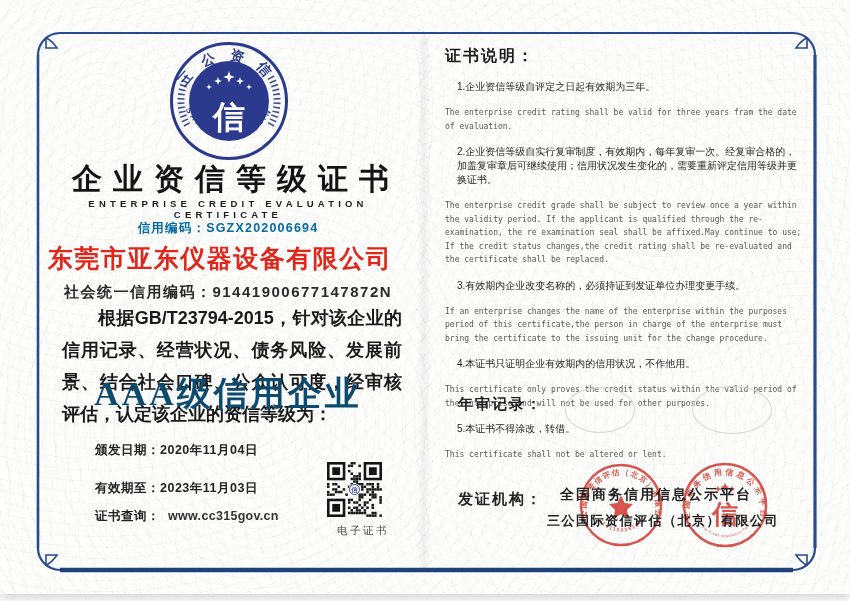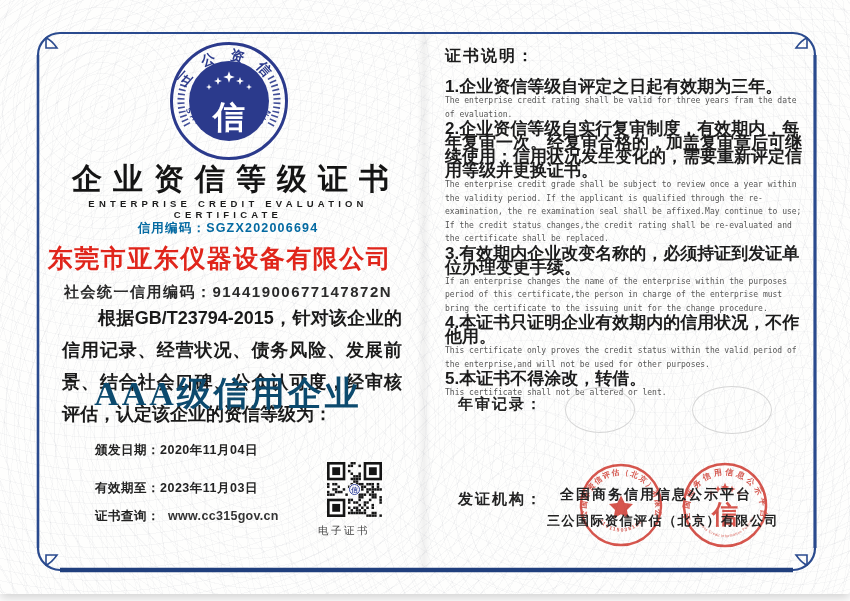--- a/index.html
+++ b/index.html
@@ -25,25 +25,25 @@
   .subtitle{left:50px;top:198px;width:356px;font-size:9.5px;font-weight:bold;color:#1c1c1c;letter-spacing:4.2px;}
   .credit-code{left:50px;top:220px;width:356px;font-size:12.5px;font-weight:bold;color:#0369a1;letter-spacing:1.2px;}
   .company{left:20px;top:242px;width:400px;font-size:25px;font-weight:bold;color:#e0251b;letter-spacing:1.5px;}
   .social{left:50px;top:283px;width:356px;font-size:15px;font-weight:bold;color:#2a2a2a;letter-spacing:1.5px;}
   .paragraph{left:62px;top:302px;width:340px;font-size:18px;font-weight:bold;color:#1a1a1a;
     line-height:1.78;text-align:justify;text-indent:2em;}
   .rating{left:28px;top:371px;width:400px;font-size:34px;font-weight:900;color:#0c4a6e;
     letter-spacing:3px;font-family:"Liberation Serif",serif;}
   .kvline{font-size:12.5px;font-weight:bold;color:#222;letter-spacing:.5px;}
   .query-url{font-weight:bold;color:#333;margin-left:8px;letter-spacing:.3px;}
-  .qr-caption{left:305px;top:524px;width:78px;font-size:10.5px;color:#444;letter-spacing:2.5px;}
+  .qr-caption{left:324px;top:524px;width:78px;font-size:10.5px;color:#444;letter-spacing:2.5px;}
   
   .instructions{left:445px;top:46px;width:366px;color:#1c1c1c;}
   .inst-heading{font-size:16px;font-weight:bold;letter-spacing:2px;margin:0 0 13px 0;color:#1b1b1b;}
-  .inst-zh{font-size:17px;font-weight:bold;line-height:14px;color:#1c1c1c;margin:0;}
+  .inst-zh{font-size:10px;font-weight:normal;line-height:14px;color:#1c1c1c;margin:12px;}
   .inst-en{font-size:8px;line-height:13.5px;color:#555;margin:0 0 1px 0;
     font-family:"DejaVu Sans Mono",monospace;}
   .section-label{font-size:15px;font-weight:bold;color:#222;letter-spacing:2px;}
   .oval{border:1px solid #d6d6d6;border-radius:50%;}
   .issuer-line1{left:560px;top:486px;font-size:14px;font-weight:bold;color:#222;letter-spacing:2px;z-index:3;}
   .issuer-line2{left:547px;top:512px;font-size:13px;font-weight:bold;color:#222;letter-spacing:1.5px;z-index:3;}
   .stamp{opacity:.86;mix-blend-mode:multiply;z-index:2;}
 </style>
 </head>
 <body>

